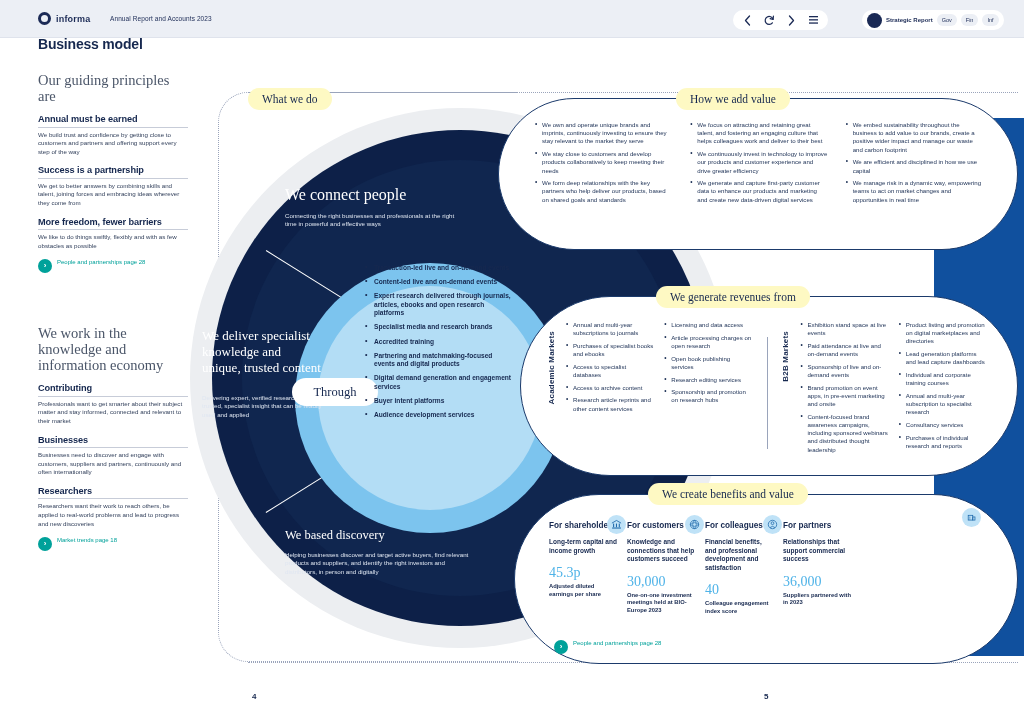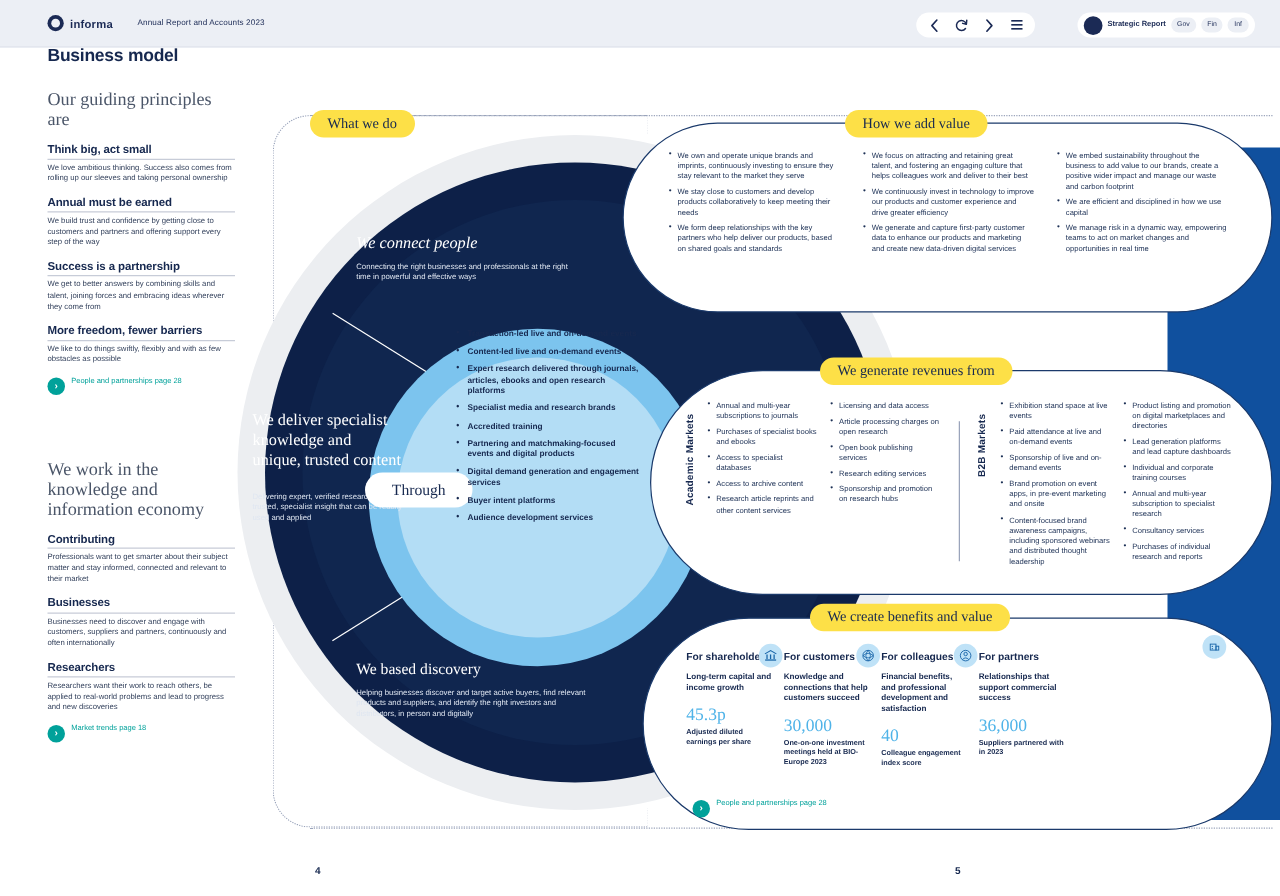--- a/index.html
+++ b/index.html
@@ -157,21 +157,21 @@
     display:flex; align-items:center; justify-content:center;
     font-family:"Liberation Serif", serif; font-size:12.5px; color:#16284f;
   }
 
   .wedge-title{
     font-family:"Liberation Serif", serif; color:#ffffff; font-weight:normal;
   }
   .wedge-body{ color:#dfe6f1; font-size:6.2px; line-height:8.4px; }
 
   .w-connect{ position:absolute; left:115px; top:98px; width:180px; }
-  .w-connect .wedge-title{ font-size:13px; margin-bottom:8px;font-style:italic; }
+  .w-connect .wedge-title{ font-size:16px; margin-bottom:8px; }
 
   .w-deliver{ position:absolute; left:32px; top:240px; width:120px; }
   .w-deliver .wedge-title{ font-size:13px; line-height:16px; margin-bottom:18px; }
 
   .w-discover{ position:absolute; left:115px; top:440px; width:185px; }
   .w-discover .wedge-title{ font-size:12.5px; margin-bottom:8px; }
 
   .core-list{
     position:absolute; left:195px; top:176px; width:150px;
   }
@@ -179,21 +179,21 @@
     list-style:none; position:relative; padding-left:9px;
     font-size:6.6px; font-weight:bold; line-height:8.6px; color:#16284f;
     margin-bottom:5.5px;
   }
   .core-list li::before{
     content:"•"; position:absolute; left:0; top:-1px; font-size:7px;
   }
 
   
   .lbl-pill{
-    position:absolute; height:22px; background:#fde047; border-radius:11px;
+    position:absolute; height:22px; background:#fef9c3; border-radius:11px;
     display:flex; align-items:center; justify-content:center;
     font-family:"Liberation Serif", serif; font-size:11.5px; color:#16284f;
     padding:0 14px; z-index:12;
   }
   #lbl-what{ left:248px; top:88px; }
   #lbl-how{ left:676px; top:88px; }
   #lbl-rev{ left:656px; top:286px; }
   #lbl-ben{ left:648px; top:483px; }
 
   
@@ -318,24 +318,20 @@
     <div class="tab-pill">Fin</div>
     <div class="tab-pill">Inf</div>
   </div>
 </div>
 
 <div class="page-title">Business model</div>
 
 <div class="leftcol">
   <div class="serif-head">Our guiding principles are</div>
 
-  <div>
-    <div class="prin-title">Think big, act small</div>
-    <div class="prin-body">We love ambitious thinking. Success also comes from rolling up our sleeves and taking personal ownership</div>
-  </div>
   <div>
     <div class="prin-title">Annual must be earned</div>
     <div class="prin-body">We build trust and confidence by getting close to customers and partners and offering support every step of the way</div>
   </div>
   <div>
     <div class="prin-title">Success is a partnership</div>
     <div class="prin-body">We get to better answers by combining skills and talent, joining forces and embracing ideas wherever they come from</div>
   </div>
   <div>
     <div class="prin-title">More freedom, fewer barriers</div>

